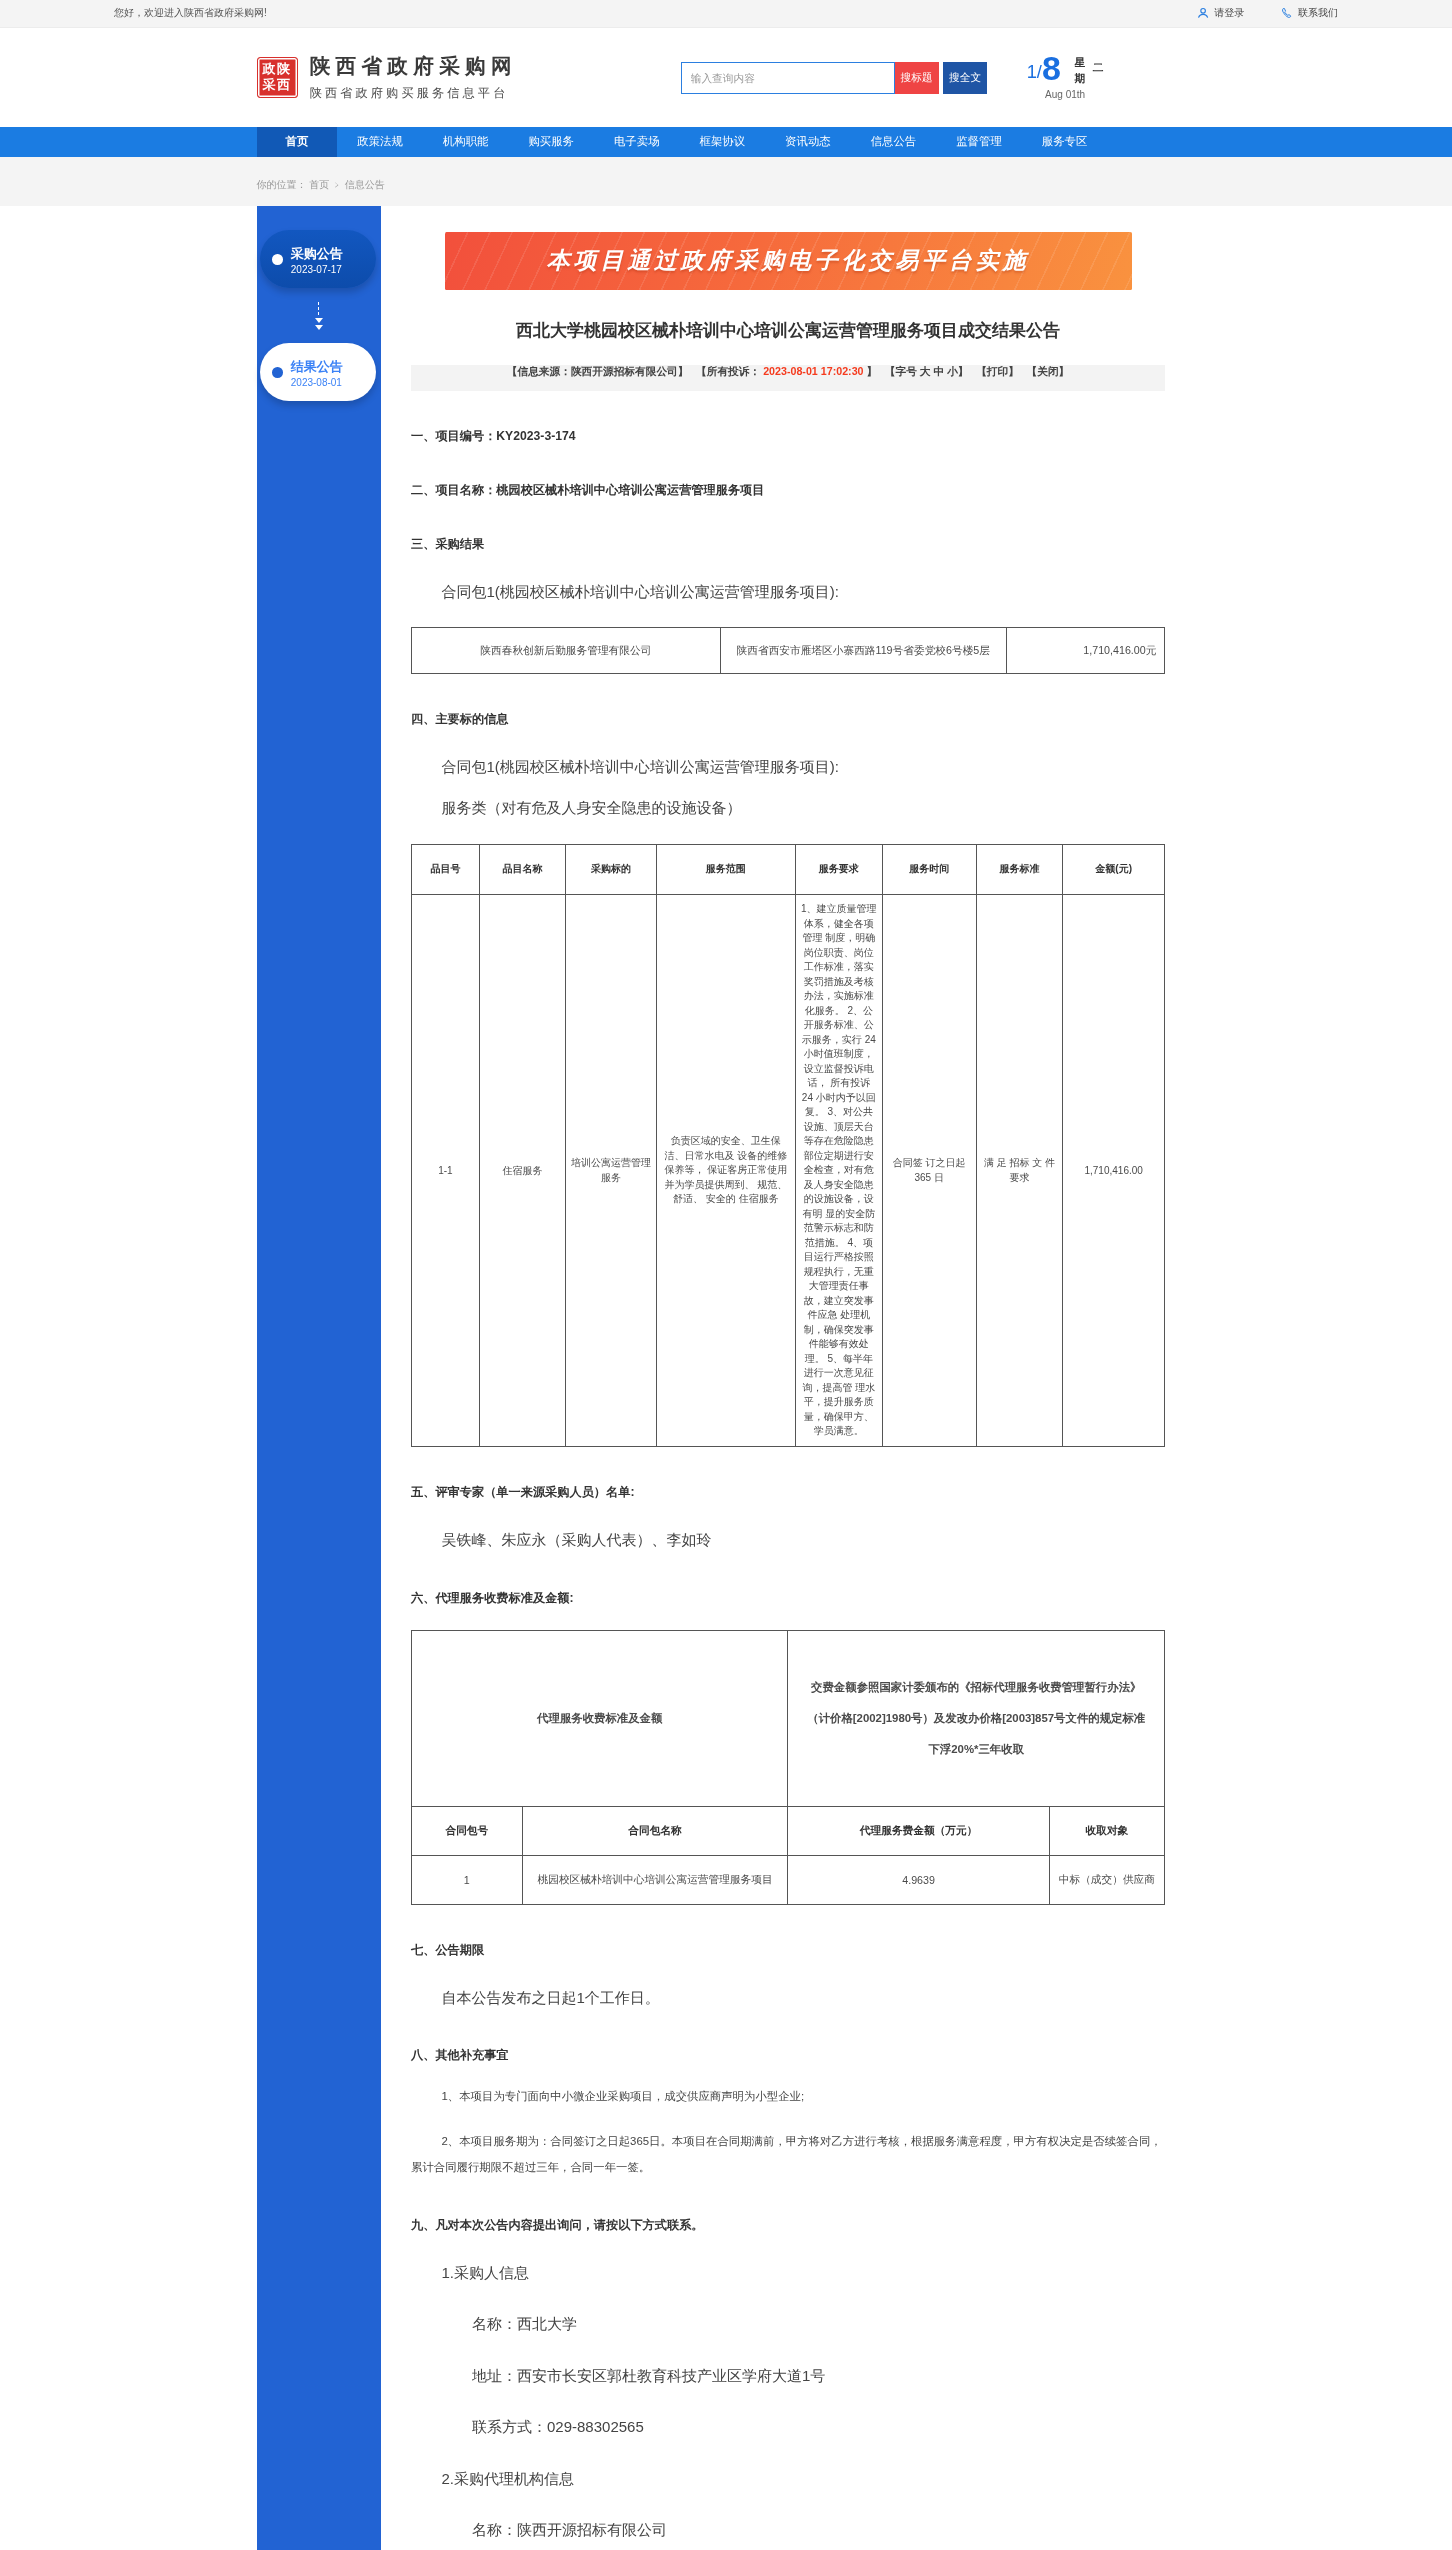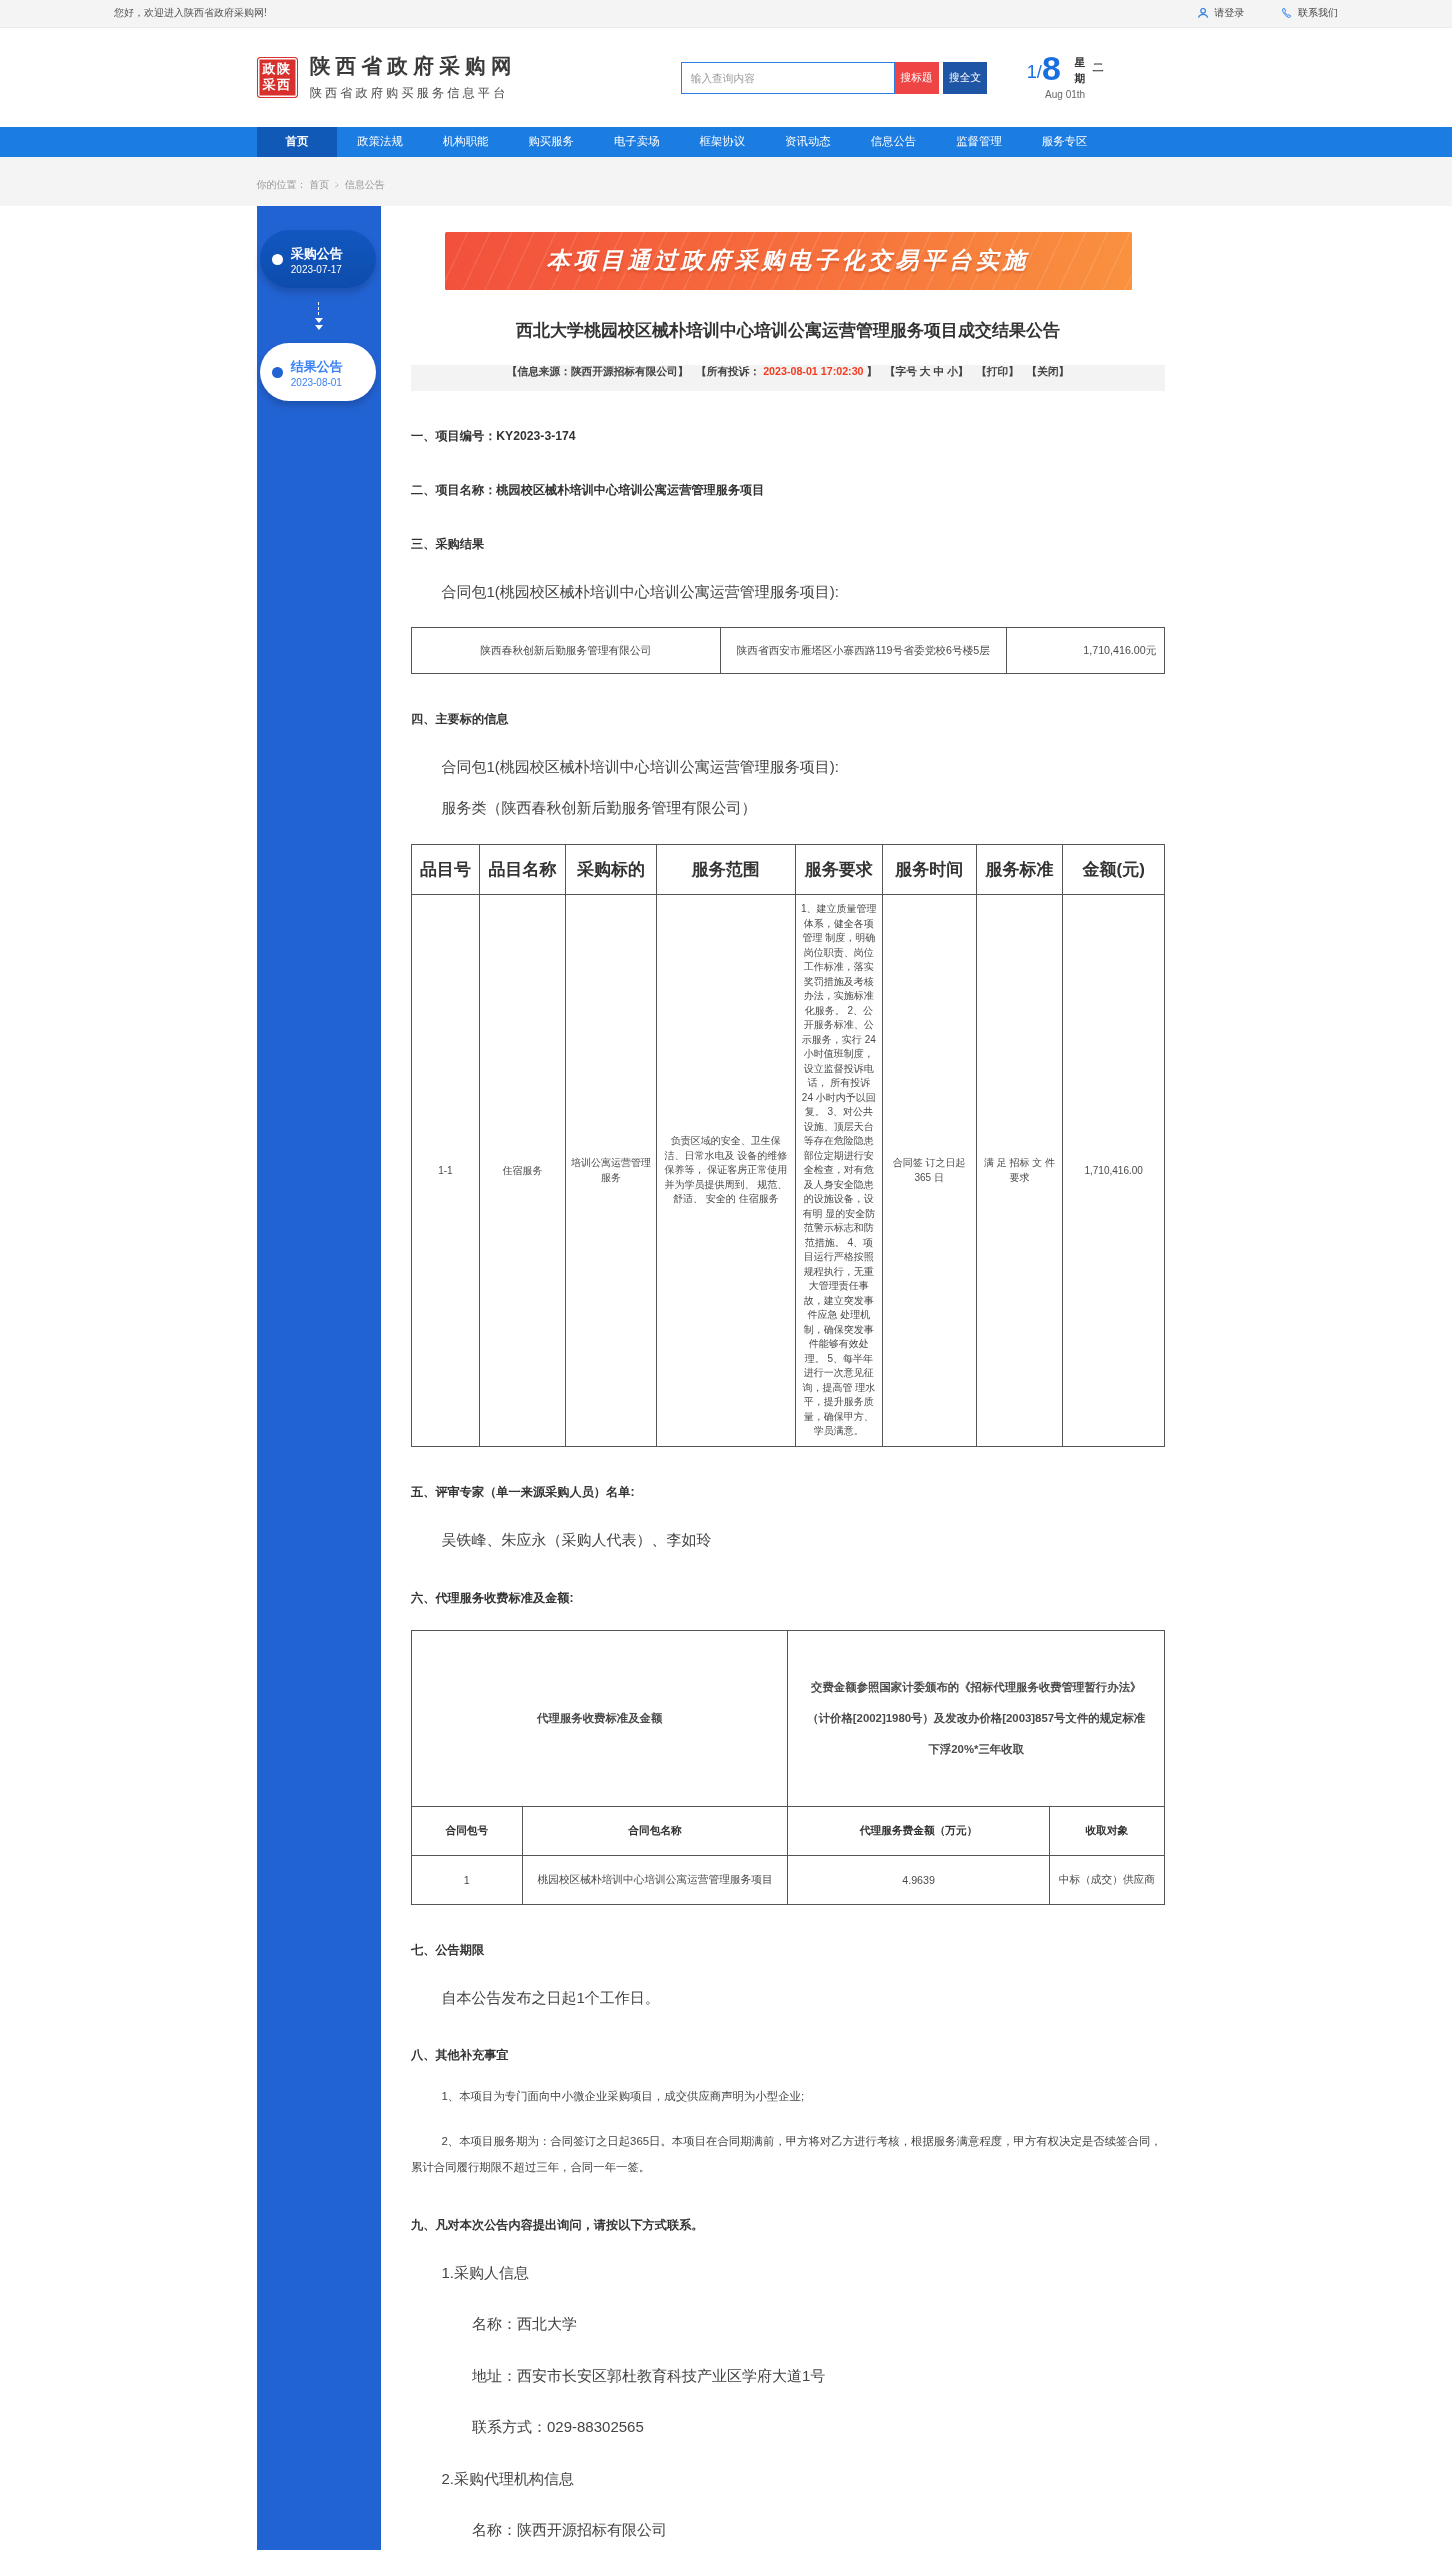--- a/index.html
+++ b/index.html
@@ -92,21 +92,21 @@
   .sec-p2 { margin-top:20px; padding-left:30.5px; font-size:11.4px; color:#444; line-height:2.2; }
   .indent2 { padding-left:61px; }
 
   table { width:100%; border-collapse:collapse; margin-top:23px; }
   th, td { border:0.8px solid #555; text-align:center; color:#4a4a4a; }
   th { font-weight:bold; color:#333; }
   .t1 th { height:55px; font-size:11.4px; }
   .t1 td { height:46px; font-size:10.7px; }
   .t1 .amt { text-align:right; padding-right:7.6px; }
 
-  .t2 th { height:50px; font-size:17px; padding:3.1px; }
+  .t2 th { height:50px; font-size:10px; padding:3.1px; }
   .t2 td { font-size:10px; line-height:1.5; padding:6.1px 3.8px; }
   .t2 .longtext { line-height:1.45; text-align:center; padding:7.6px 4.6px; }
 
   .t3 td, .t3 th { font-size:10.7px; }
   .t3 .mergeL { height:176px; font-weight:bold; font-size:11.4px; }
   .t3 .mergeR { font-weight:bold; text-align:center; padding:10.7px 17px; line-height:2.7; font-size:11.4px; }
   .t3 .hrow th { height:49px; }
   .t3 .drow td { height:49px; }
 </style>
 </head>
@@ -245,21 +245,21 @@
       <tr>
         <td>陕西春秋创新后勤服务管理有限公司</td>
         <td>陕西省西安市雁塔区小寨西路119号省委党校6号楼5层</td>
         <td class="amt">1,710,416.00元</td>
       </tr>
     </tbody>
       </table>
 
     <div class="sec-h">四、主要标的信息</div>
     <div class="sec-p">合同包1(桃园校区械朴培训中心培训公寓运营管理服务项目):</div>
-    <div class="sec-p" style="margin-top:15.3px">服务类（陕西春秋创新后勤服务管理有限公司）</div>
+    <div class="sec-p" style="margin-top:15.3px">服务类（对有危及人身安全隐患的设施设备）</div>
     <table class="t2">
       <colgroup>
         <col style="width:9%">
           <col style="width:11.5%">
           <col style="width:12%">
           <col style="width:18.5%">
         <col style="width:11.5%">
           <col style="width:12.5%">
           <col style="width:11.5%">
           <col style="width:13.5%">

